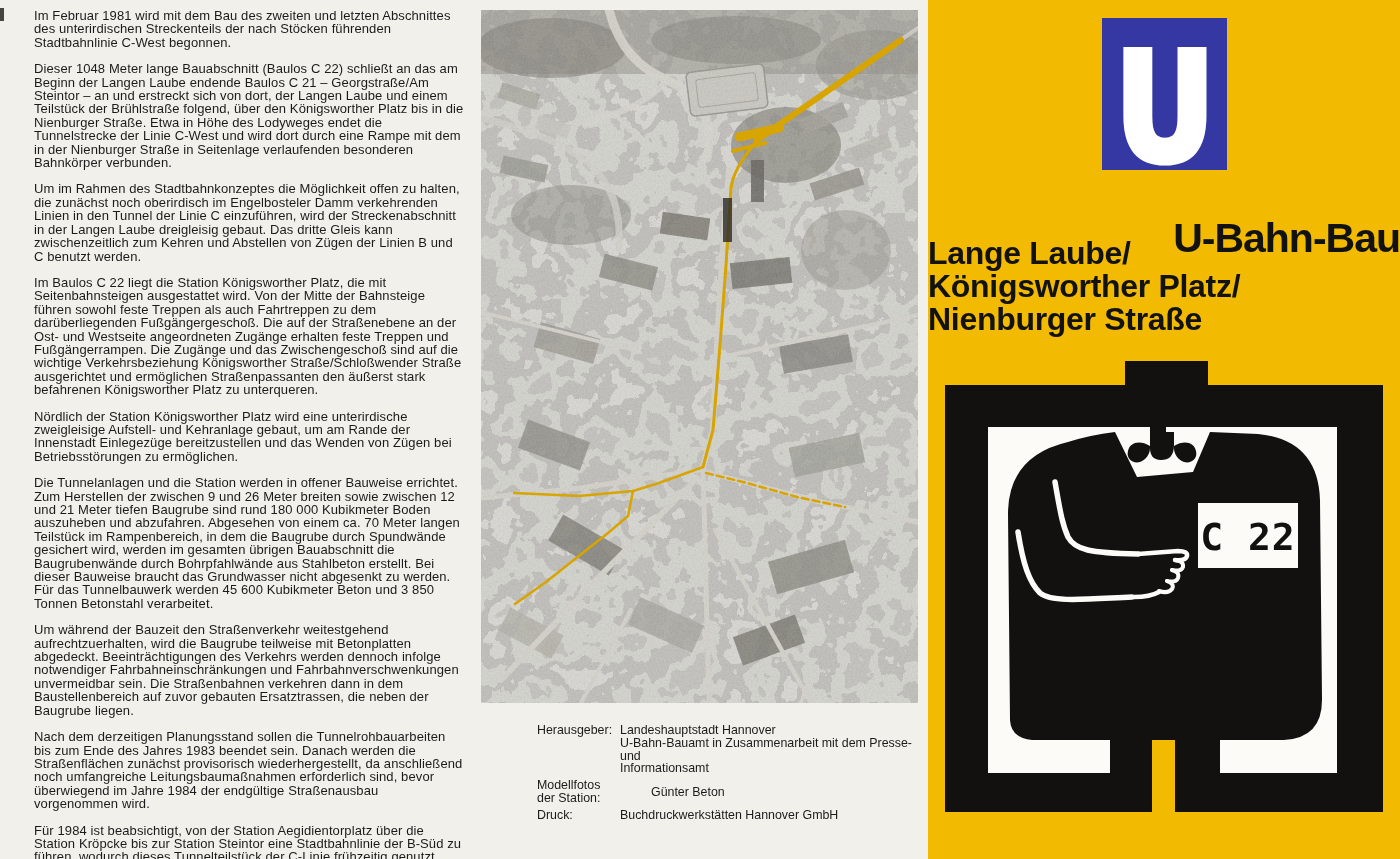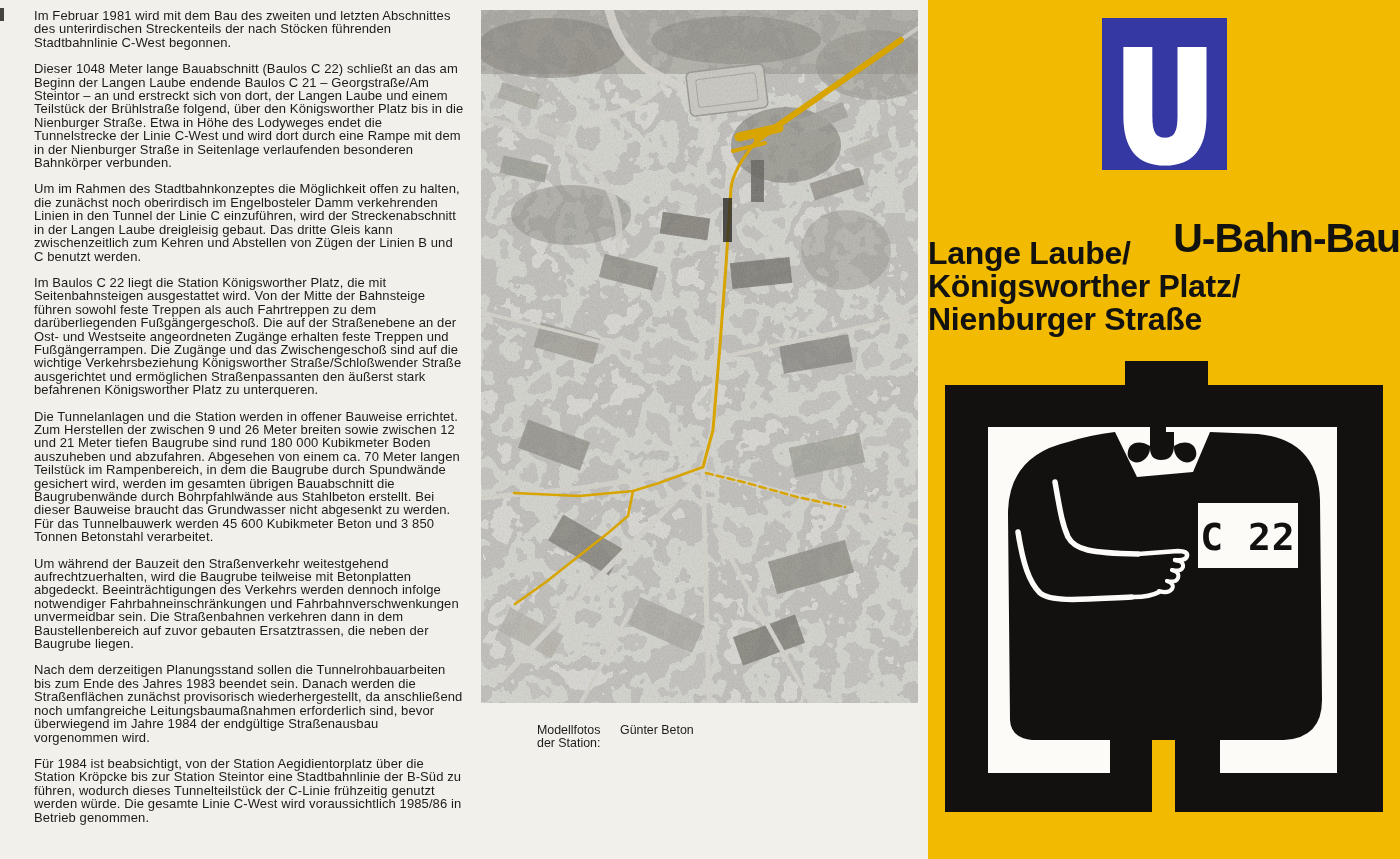--- a/index.html
+++ b/index.html
@@ -11,21 +11,21 @@
   .article{position:absolute;left:22px;top:9px;width:443px;font-size:13px;line-height:13.4px;
            letter-spacing:0.1px;}
   .article p{margin:0 0 13px 12px;}
 
   
   .photo{position:absolute;left:481px;top:10px;width:437px;height:693px;display:block;}
 
   
   .credits{position:absolute;left:537px;top:724px;width:392px;font-size:12.4px;line-height:12.8px;}
   .credit-row{display:flex;margin-bottom:4px;}
-  .credit-row.valign-end{align-items:flex-start;}
+  .credit-row.valign-end{align-items:center;gap:31px;}
   .credit-label{width:83px;flex:none;white-space:pre-line;}
   .credit-value{white-space:pre-line;}
 
   
   .panel{position:absolute;left:928px;top:0;width:472px;height:859px;background:#f2ba00;}
   .logo{position:absolute;left:174px;top:18px;width:125px;height:152px;background:#3538a2;}
   .logo svg{display:block;}
   .panel-title{position:absolute;left:0;top:183px;width:100%;text-align:right;
                font-weight:bold;font-size:41px;letter-spacing:-1px;color:#121210;margin-top:32px;}
   .panel-subtitle{position:absolute;left:0;top:237px;width:100%;text-align:left;
@@ -38,20 +38,21 @@
 
 <div class="page">
 
   <div class="corner-mark"></div>
 
   <div class="article">
     <p>Im Februar 1981 wird mit dem Bau des zweiten und letzten Abschnittes des unterirdischen Streckenteils der nach Stöcken führenden Stadtbahnlinie C-West begonnen.</p>
     <p>Dieser 1048 Meter lange Bauabschnitt (Baulos C 22) schließt an das am Beginn der Langen Laube endende Baulos C 21 – Georgstraße/Am Steintor – an und erstreckt sich von dort, der Langen Laube und einem Teilstück der Brühlstraße folgend, über den Königsworther Platz bis in die Nienburger Straße. Etwa in Höhe des Lodyweges endet die Tunnelstrecke der Linie C-West und wird dort durch eine Rampe mit dem in der Nienburger Straße in Seitenlage verlaufenden besonderen Bahnkörper verbunden.</p>
     <p>Um im Rahmen des Stadtbahnkonzeptes die Möglichkeit offen zu halten, die zunächst noch oberirdisch im Engelbosteler Damm verkehrenden Linien in den Tunnel der Linie C einzuführen, wird der Streckenabschnitt in der Langen Laube dreigleisig gebaut. Das dritte Gleis kann zwischenzeitlich zum Kehren und Abstellen von Zügen der Linien B und C benutzt werden.</p>
     <p>Im Baulos C 22 liegt die Station Königsworther Platz, die mit Seitenbahnsteigen ausgestattet wird. Von der Mitte der Bahnsteige führen sowohl feste Treppen als auch Fahrtreppen zu dem darüberliegenden Fußgängergeschoß. Die auf der Straßenebene an der Ost- und Westseite angeordneten Zugänge erhalten feste Treppen und Fußgängerrampen. Die Zugänge und das Zwischengeschoß sind auf die wichtige Verkehrsbeziehung Königsworther Straße/Schloßwender Straße ausgerichtet und ermöglichen Straßenpassanten den äußerst stark befahrenen Königsworther Platz zu unterqueren.</p>
+    <p>Nördlich der Station Königsworther Platz wird eine unterirdische zweigleisige Aufstell- und Kehranlage gebaut, um am Rande der Innenstadt Einlegezüge bereitzustellen und das Wenden von Zügen bei Betriebsstörungen zu ermöglichen.</p>
     <p>Die Tunnelanlagen und die Station werden in offener Bauweise errichtet. Zum Herstellen der zwischen 9 und 26 Meter breiten sowie zwischen 12 und 21 Meter tiefen Baugrube sind rund 180 000 Kubikmeter Boden auszuheben und abzufahren. Abgesehen von einem ca. 70 Meter langen Teilstück im Rampenbereich, in dem die Baugrube durch Spundwände gesichert wird, werden im gesamten übrigen Bauabschnitt die Baugrubenwände durch Bohrpfahlwände aus Stahlbeton erstellt. Bei dieser Bauweise braucht das Grundwasser nicht abgesenkt zu werden. Für das Tunnelbauwerk werden 45 600 Kubikmeter Beton und 3 850 Tonnen Betonstahl verarbeitet.</p>
     <p>Um während der Bauzeit den Straßenverkehr weitestgehend aufrechtzuerhalten, wird die Baugrube teilweise mit Betonplatten abgedeckt. Beeinträchtigungen des Verkehrs werden dennoch infolge notwendiger Fahrbahneinschränkungen und Fahrbahnverschwenkungen unvermeidbar sein. Die Straßenbahnen verkehren dann in dem Baustellenbereich auf zuvor gebauten Ersatztrassen, die neben der Baugrube liegen.</p>
     <p>Nach dem derzeitigen Planungsstand sollen die Tunnelrohbauarbeiten bis zum Ende des Jahres 1983 beendet sein. Danach werden die Straßenflächen zunächst provisorisch wiederhergestellt, da anschließend noch umfangreiche Leitungsbaumaßnahmen erforderlich sind, bevor überwiegend im Jahre 1984 der endgültige Straßenausbau vorgenommen wird.</p>
     <p>Für 1984 ist beabsichtigt, von der Station Aegidientorplatz über die Station Kröpcke bis zur Station Steintor eine Stadtbahnlinie der B-Süd zu führen, wodurch dieses Tunnelteilstück der C-Linie frühzeitig genutzt werden würde. Die gesamte Linie C-West wird voraussichtlich 1985/86 in Betrieb genommen.</p>
   </div>
 
   <svg class="photo" viewBox="0 0 437 693" aria-hidden="true">
     <defs>
       <filter id="fCoarse" x="0" y="0" width="100%" height="100%">
         <feTurbulence type="fractalNoise" baseFrequency="0.025" numOctaves="4" seed="11" stitchTiles="stitch"></feTurbulence>
@@ -131,24 +132,34 @@
       <path d="M 252,141 L 284,133" stroke-width="4"></path>
       <path d="M 276,130 C 262,148 252,162 250,178 L 245,255 L 239,335 L 232,420 L 222,457" stroke-width="3"></path>
       <path d="M 222,457 L 178,473 L 152,481 L 98,486 L 33,483" stroke-width="2.5"></path>
       <path d="M 225,463 L 266,473 L 316,487 L 364,497" stroke-width="2.5" stroke-dasharray="7 4"></path>
       <path d="M 152,481 L 147,506 L 127,523 L 89,553 L 65,572 L 34,594" stroke-width="2.5"></path>
     </g>
     <rect x="242" y="188" width="9" height="44" fill="#2c2b28" opacity="0.8"></rect>
   </svg>
 
   <div class="credits">
+    <div class="credit-row">
+      <div class="credit-label">Herausgeber:</div>
+      <div class="credit-value">Landeshauptstadt Hannover
+U-Bahn-Bauamt in Zusammenarbeit mit dem Presse- und
+Informationsamt</div>
+    </div>
     <div class="credit-row valign-end">
       <div class="credit-label">Modellfotos
 der Station:</div>
       <div class="credit-value">Günter Beton</div>
+    </div>
+    <div class="credit-row">
+      <div class="credit-label">Druck:</div>
+      <div class="credit-value">Buchdruckwerkstätten Hannover GmbH</div>
     </div>
   </div>
 
   <div class="panel">
 
     <div class="logo">
       <svg viewBox="0 0 125 152" width="125" height="152" aria-hidden="true">
         <text transform="translate(63 142) scale(0.82 1)" text-anchor="middle" font-family="DejaVu Sans, sans-serif" font-size="150" font-weight="bold" fill="#ffffff" stroke="#ffffff" stroke-width="7">U</text>
       </svg>
     </div>

